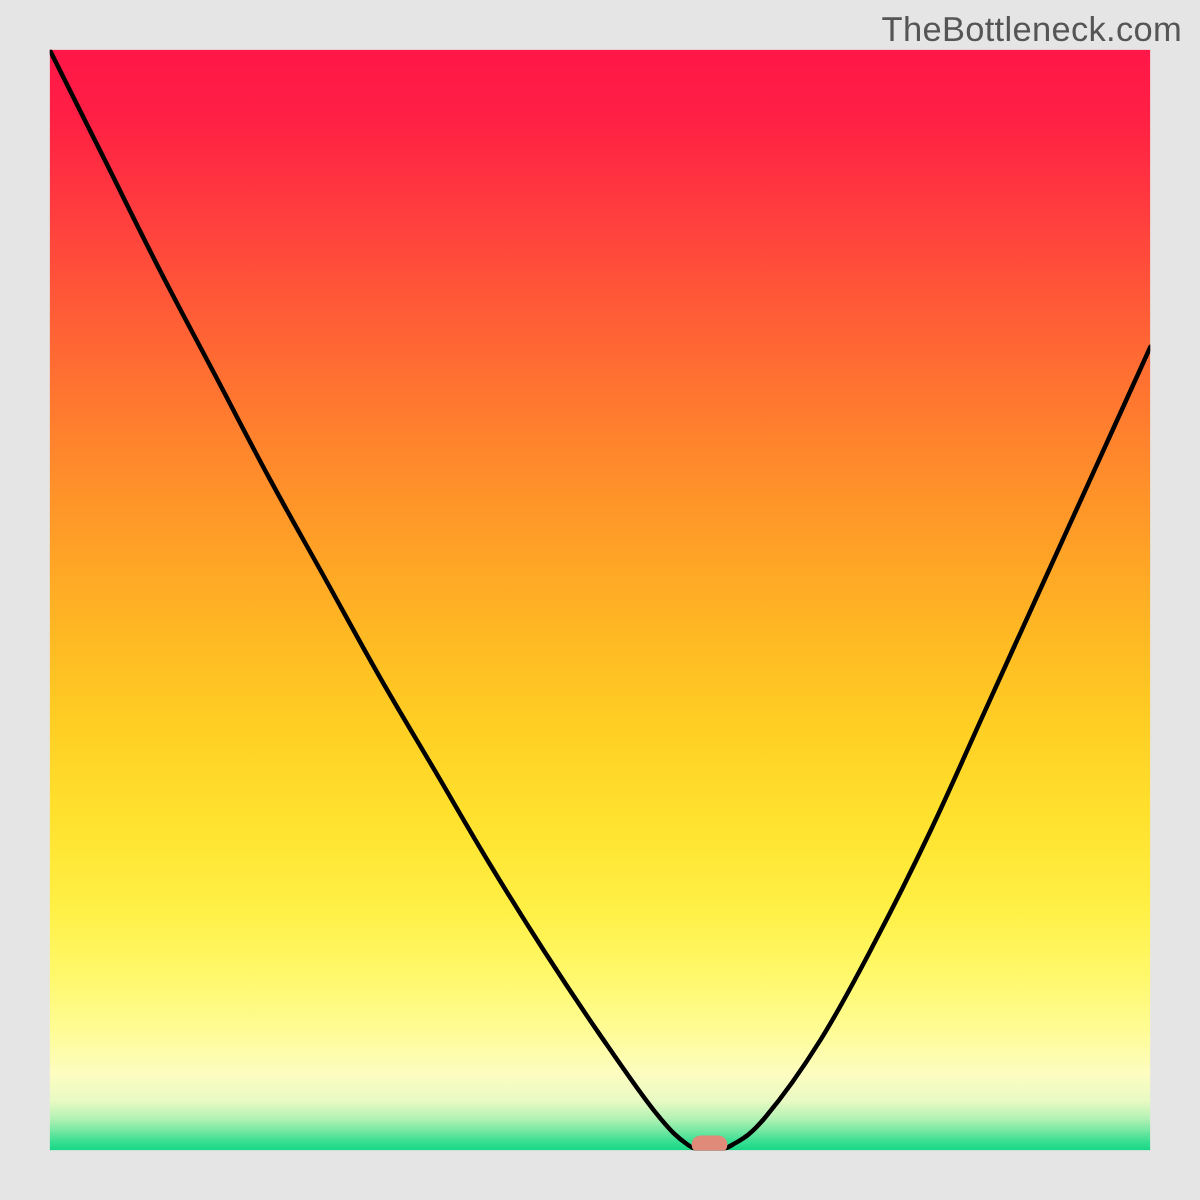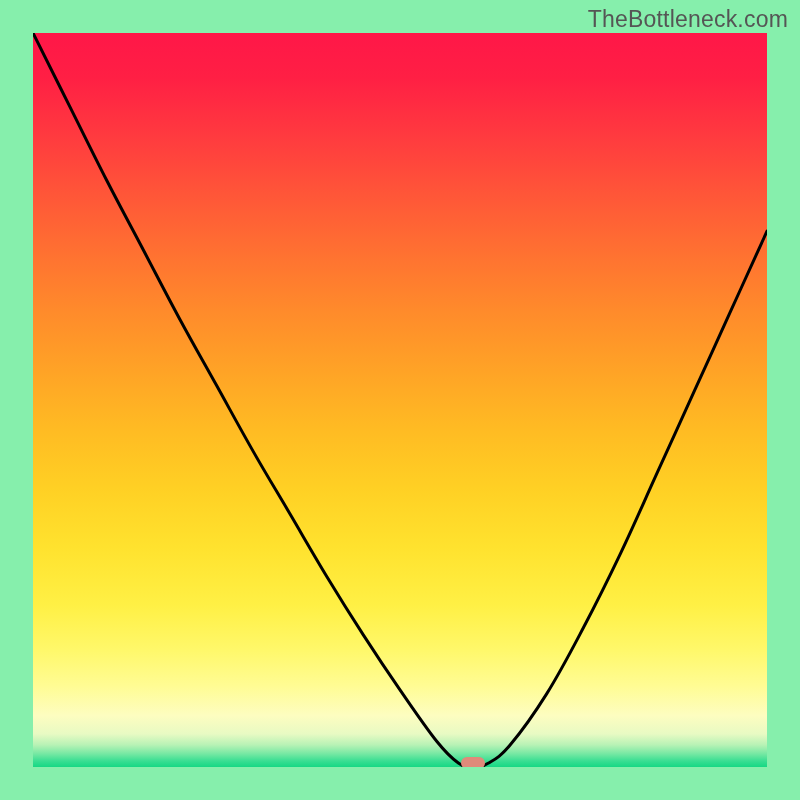--- a/index.html
+++ b/index.html
@@ -10,21 +10,21 @@
     background: #000;
     overflow: hidden;
     font-family: Arial, Helvetica, sans-serif;
   }
   .frame {
     position: absolute;
     left: 0;
     top: 0;
     width: 800px;
     height: 800px;
-    background: #86efac;
+    background: #e5e5e5;
   }
   .watermark {
     position: absolute;
     top: 6px;
     right: 12px;
     color: #555;
     font-size: 23px;
     font-weight: 400;
     letter-spacing: 0.2px;
     z-index: 5;

